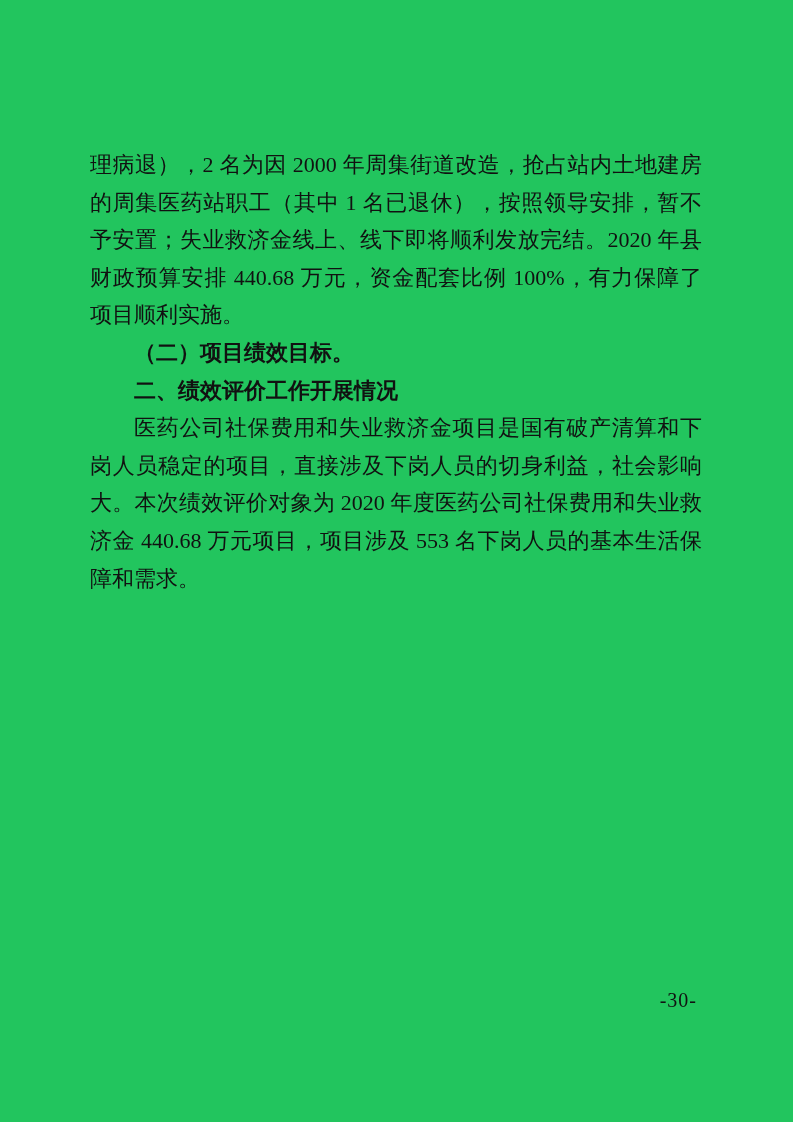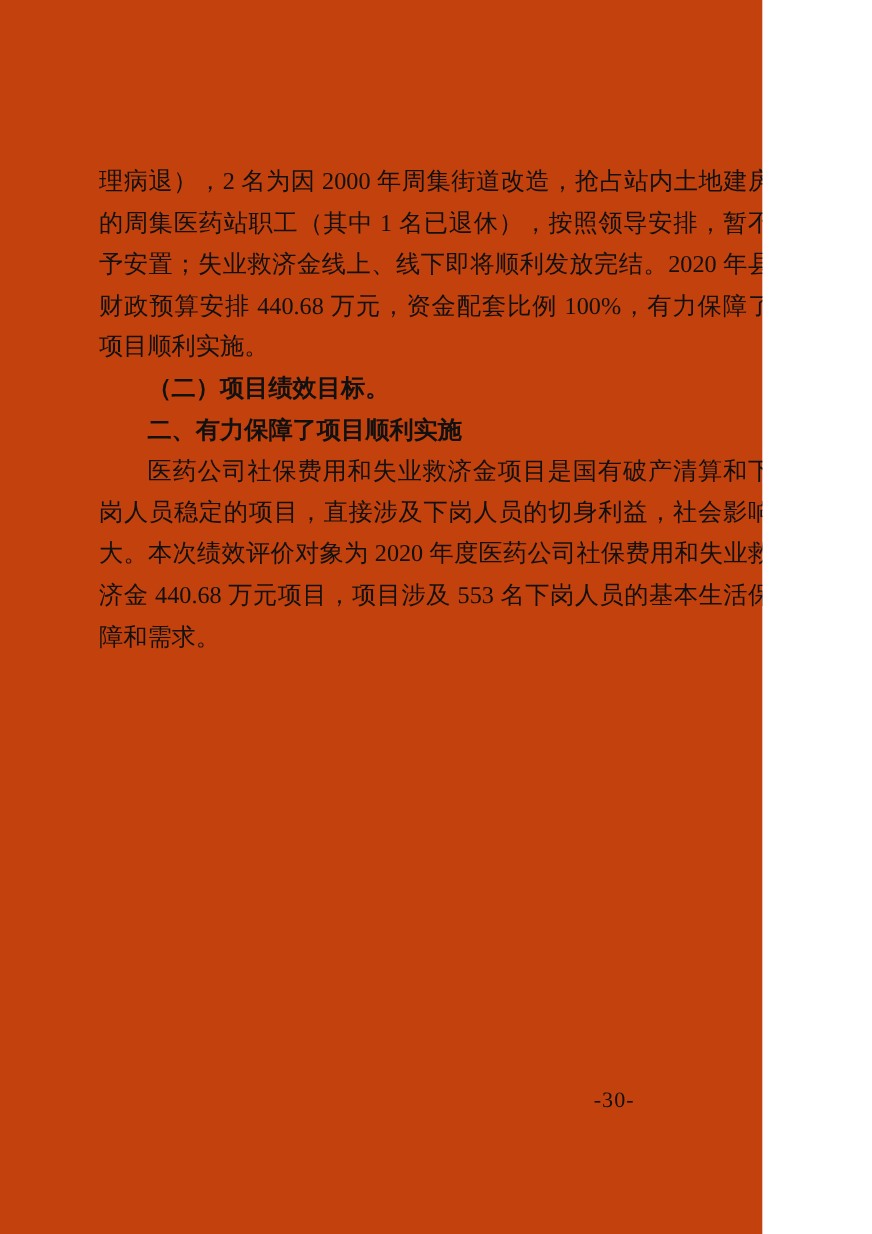--- a/index.html
+++ b/index.html
@@ -3,23 +3,23 @@
 <meta charset="utf-8">
 <title>Document Page</title>
 <style>
   html, body {
     margin: 0;
     padding: 0;
     background: #ffffff;
   }
   .page {
     position: relative;
-    width: 693px;
+    width: 793px;
     height: 1122px;
-    background: #c2410c;
+    background: #22c55e;
     overflow: hidden;
     font-family: "Liberation Serif", "DejaVu Serif", serif;
     color: #111111;
   }
   .content {
     position: absolute;
     left: 90px;
     top: 146px;
     width: 612px;
   }
@@ -52,39 +52,39 @@
     font-weight: bold;
     text-indent: 2em;
     font-family: "Liberation Sans", "DejaVu Sans", sans-serif;
   }
   .mt-sm {
     margin-top: 5px;
   }
   .page-number {
     position: absolute;
     top: 988px;
-    right: 116px;
+    right: 96px;
     font-size: 20px;
     line-height: 24px;
     letter-spacing: 1px;
     color: #111111;
   }
 </style>
 </head>
 <body>
 
 <div class="page">
   <div class="content">
 
     <p class="para no-indent">理病退），2 名为因 2000 年周集街道改造，抢占站内土地建房的周集医药站职工（其中 1 名已退休），按照领导安排，暂不予安置；失业救济金线上、线下即将顺利发放完结。2020 年县财政预算安排 440.68 万元，资金配套比例 100%，有力保障了项目顺利实施。</p>
 
     <p class="h-sub">（二）项目绩效目标。</p>
 
 
-    <p class="h-section">二、有力保障了项目顺利实施</p>
+    <p class="h-section">二、绩效评价工作开展情况</p>
 
 
     <p class="para">医药公司社保费用和失业救济金项目是国有破产清算和下岗人员稳定的项目，直接涉及下岗人员的切身利益，社会影响大。本次绩效评价对象为 2020 年度医药公司社保费用和失业救济金 440.68 万元项目，项目涉及 553 名下岗人员的基本生活保障和需求。</p>
 
 
 
   </div>
 
   <div class="page-number">-30-</div>
 </div>

